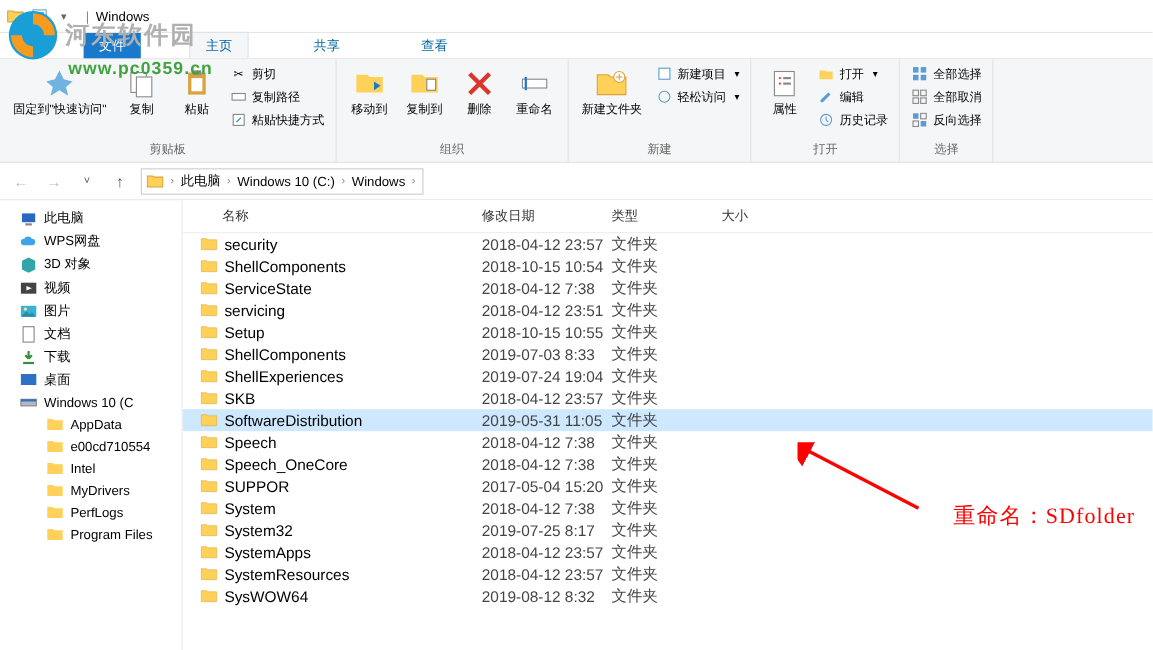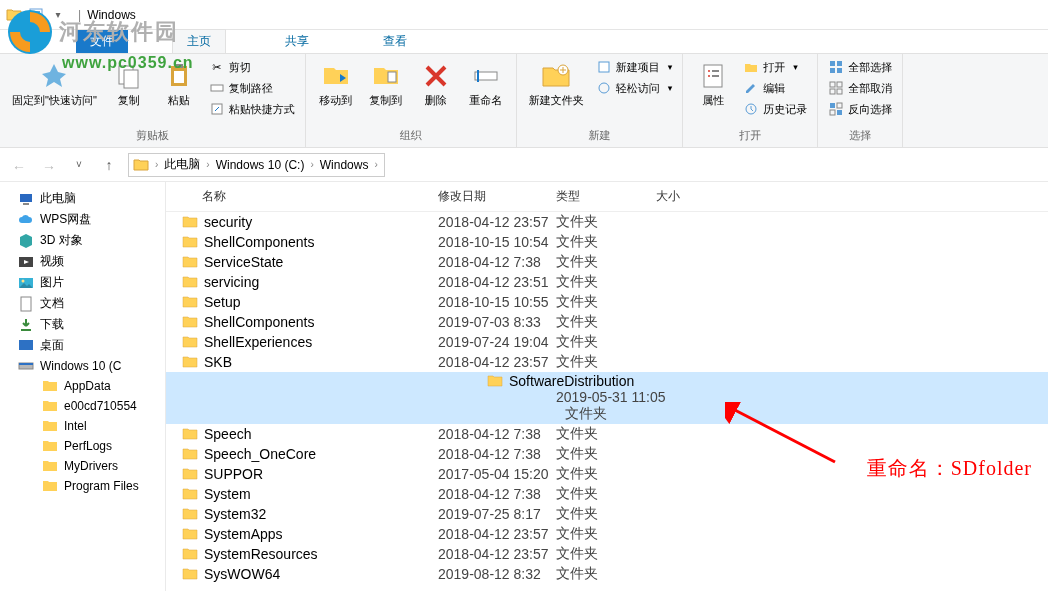--- a/index.html
+++ b/index.html
@@ -52,21 +52,21 @@
 .nav-icon { width: 16px; height: 16px; display: flex; align-items: center; justify-content: center; flex-shrink: 0; }
 
 .content-pane { flex: 1; overflow: auto; position: relative; }
 .columns { display: flex; padding: 6px 0 6px 36px; font-size: 12px; color: #333; border-bottom: 1px solid #eee; position: sticky; top: 0; background: #fff; }
 .col-name { width: 236px; }
 .col-date { width: 118px; }
 .col-type { width: 100px; }
 .col-size { width: 60px; }
 
 .file-row { display: flex; align-items: center; padding: 1px 0 1px 16px; font-size: 14px; }
-.file-row.selected { background: #cde8ff; flex-direction: column; }
+.file-row.selected { background: #cde8ff; }
 .file-cell-name { width: 256px; display: flex; align-items: center; gap: 6px; }
 .file-cell-date { width: 118px; color: #444; }
 .file-cell-type { width: 100px; color: #444; }
 .folder-icon { width: 16px; height: 14px; }
 
 
 .annotation { position: absolute; right: 16px; top: 455px; color: #ff0000; font-size: 20px; font-family: "SimSun", serif; letter-spacing: 1px; }
 .arrow-svg { position: absolute; pointer-events: none; }
 
 </style>
@@ -456,29 +456,29 @@
           </svg>
         </span>
         <span>Intel</span>
       </div>
     <div class="nav-item child">
         <span class="nav-icon">
           <svg width="16" height="14" viewBox="0 0 16 14">
             <path d="M1 2h5l1 1h8v9H1z" fill="#ffd158"></path>
           </svg>
         </span>
-        <span>PerfLogs</span>
+        <span>MyDrivers</span>
       </div>
     <div class="nav-item child">
         <span class="nav-icon">
           <svg width="16" height="14" viewBox="0 0 16 14">
             <path d="M1 2h5l1 1h8v9H1z" fill="#ffd158"></path>
           </svg>
         </span>
-        <span>MyDrivers</span>
+        <span>PerfLogs</span>
       </div>
     <div class="nav-item child">
         <span class="nav-icon">
           <svg width="16" height="14" viewBox="0 0 16 14">
             <path d="M1 2h5l1 1h8v9H1z" fill="#ffd158"></path>
           </svg>
         </span>
         <span>Program Files</span>
       </div>
   </div>

